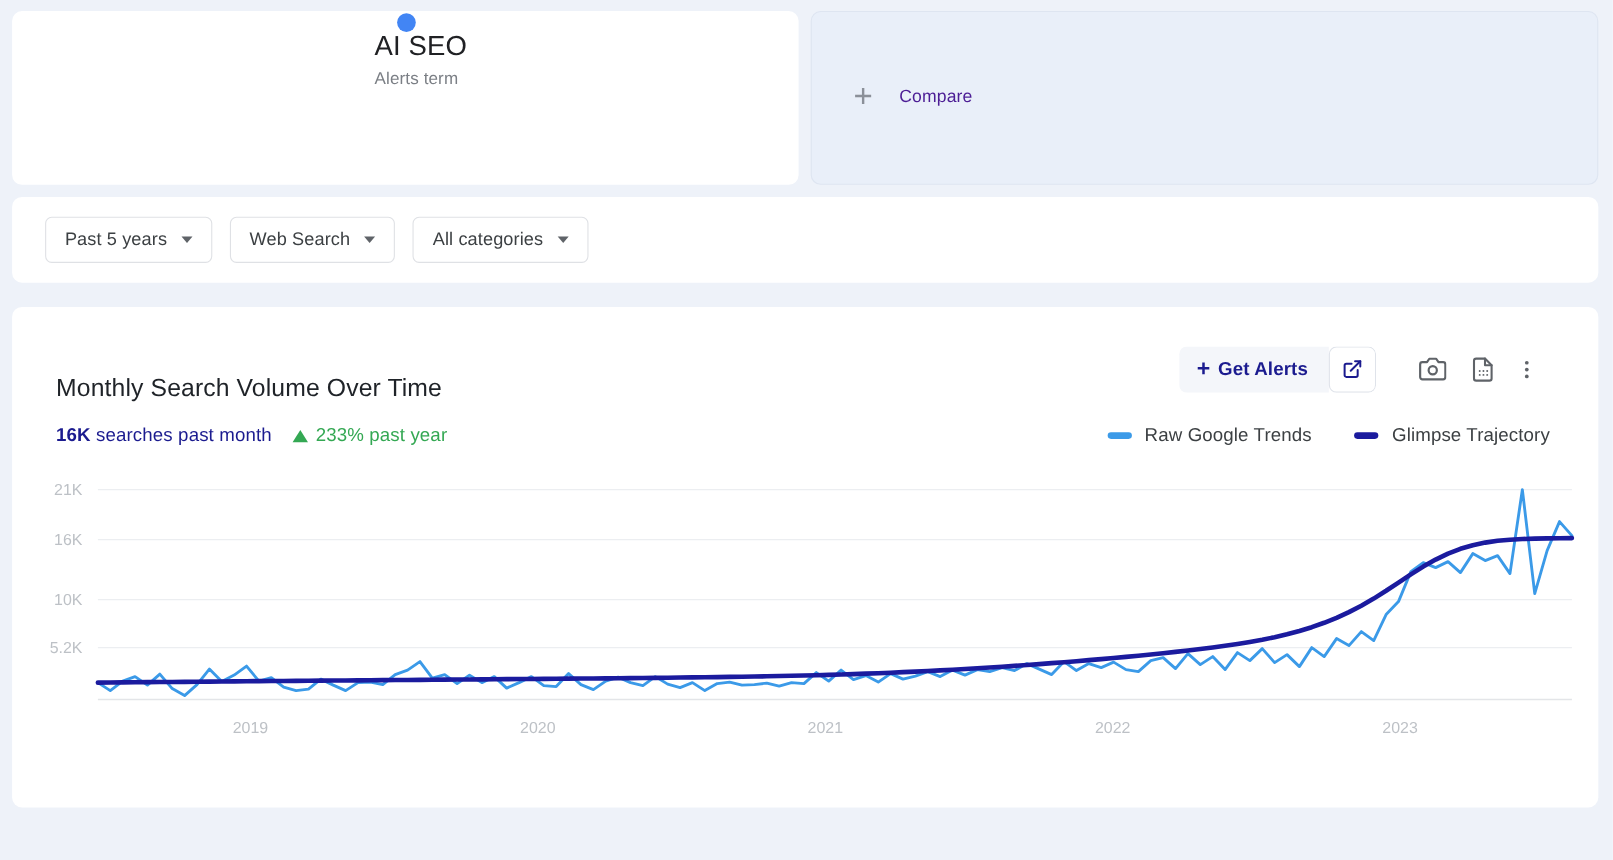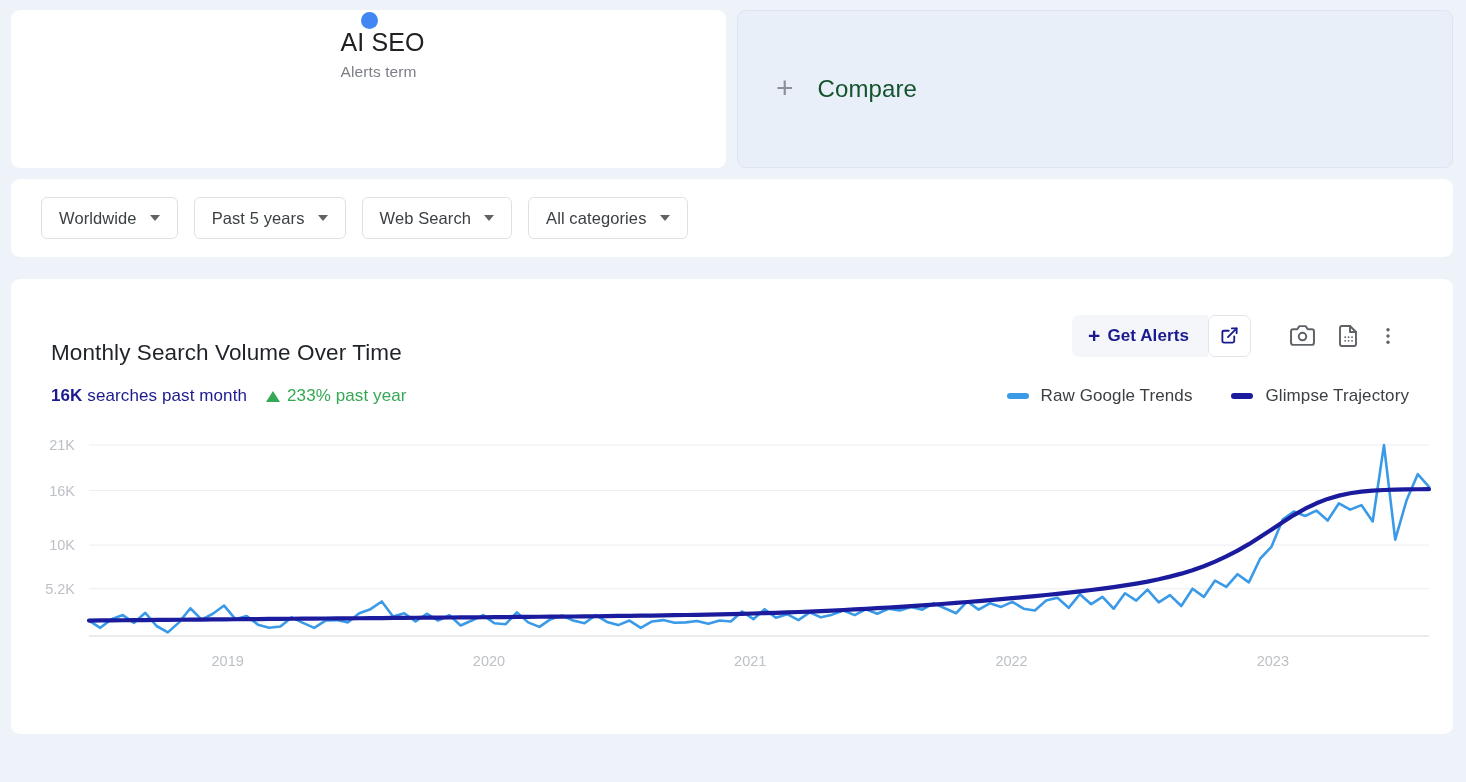--- a/index.html
+++ b/index.html
@@ -59,22 +59,22 @@
   }
   .compare-plus {
     font-size: 30px;
     color: #8b9099;
     font-weight: 300;
     line-height: 1;
     margin-right: 24px;
     margin-top: -2px;
   }
   .compare-label {
-    font-size: 24px;
-    color: #14532d;
+    font-size: 16px;
+    color: #4c1d95;
     letter-spacing: .1px;
   }
 
   
   .filter-bar {
     margin: 11px 13px 0 11px;
     height: 78px;
     background: #ffffff;
     border-radius: 9px;
     display: flex;
@@ -211,24 +211,20 @@
     </div>
 
     <div class="compare-card">
       <span class="compare-plus">+</span>
       <span class="compare-label">Compare</span>
     </div>
   </div>
 
   <div class="filter-bar">
 
-    <div class="filter-chip">
-      <span>Worldwide</span>
-      <span class="caret"></span>
-    </div>
 
     <div class="filter-chip">
       <span>Past 5 years</span>
       <span class="caret"></span>
     </div>
 
     <div class="filter-chip">
       <span>Web Search</span>
       <span class="caret"></span>
     </div>

